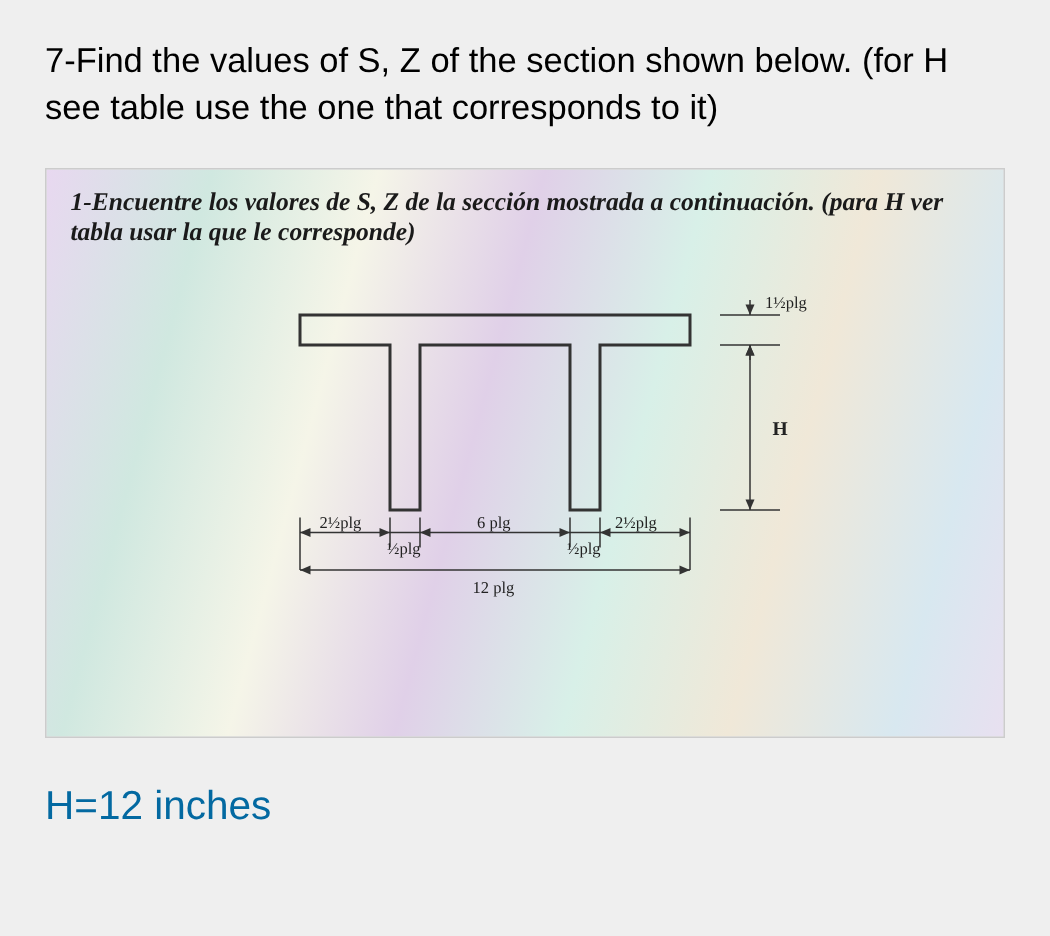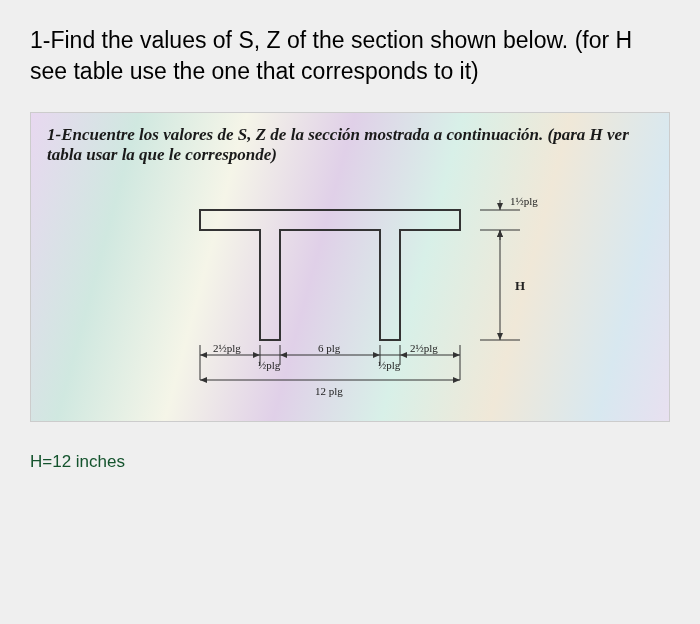--- a/index.html
+++ b/index.html
@@ -22,21 +22,21 @@
     }
     .figure-box {
       background: linear-gradient(105deg, 
         #e8d8f0 0%, #d0e8e0 15%, #f5f5e8 30%, 
         #e0d0e8 45%, #d8f0e8 60%, #f0e8d8 75%, 
         #d8e8f0 90%, #e8e0f0 100%);
       border: 1px solid #ccc;
       padding: 12px 16px 8px 16px;
       margin-bottom: 30px;
       position: relative;
-      height: 310px;
+      height: 380px;
     }
     .figure-header {
       font-family: Georgia, 'Times New Roman', serif;
       font-size: 17px;
       color: #1a1a1a;
       margin-bottom: 15px;
     }
     .italic-bold {
       font-style: italic;
       font-weight: bold;
@@ -66,28 +66,28 @@
       stroke: #333;
       stroke-width: 2;
       fill: none;
     }
     .dim-line {
       stroke: #333;
       stroke-width: 1;
       fill: none;
     }
     .footer-text {
-      font-size: 17px;
-      color: #14532d;
+      font-size: 27px;
+      color: #0369a1;
     }
   </style>
 </head>
 <body>
 
-<div class="question-text">1-Find the values of S, Z of the section shown below.  (for H see table use the one that corresponds to it)</div>
+<div class="question-text">7-Find the values of S, Z of the section shown below.  (for H see table use the one that corresponds to it)</div>
 
 <div class="figure-box">
   <div class="figure-header">
     <span class="italic-bold">1-Encuentre los valores de S, Z de la sección mostrada a continuación. (para H ver tabla usar la que le corresponde)</span>
   </div>
 
   <div class="diagram">
     <svg viewBox="0 0 600 220">
 
       <path class="section-line" d="M 150 30 L 410 30 L 410 50 L 350 50 L 350 160 L 330 160 L 330 50 L 230 50 L 230 160 L 210 160 L 210 50 L 150 50 Z"></path>

